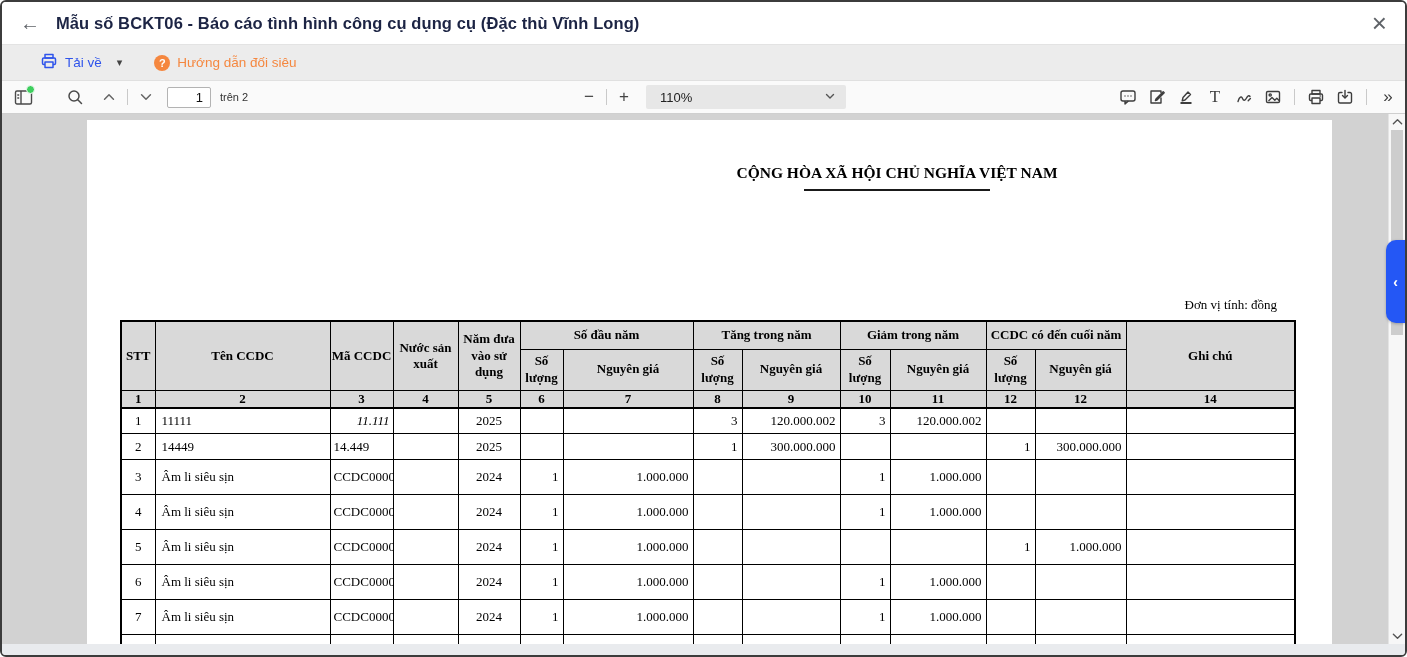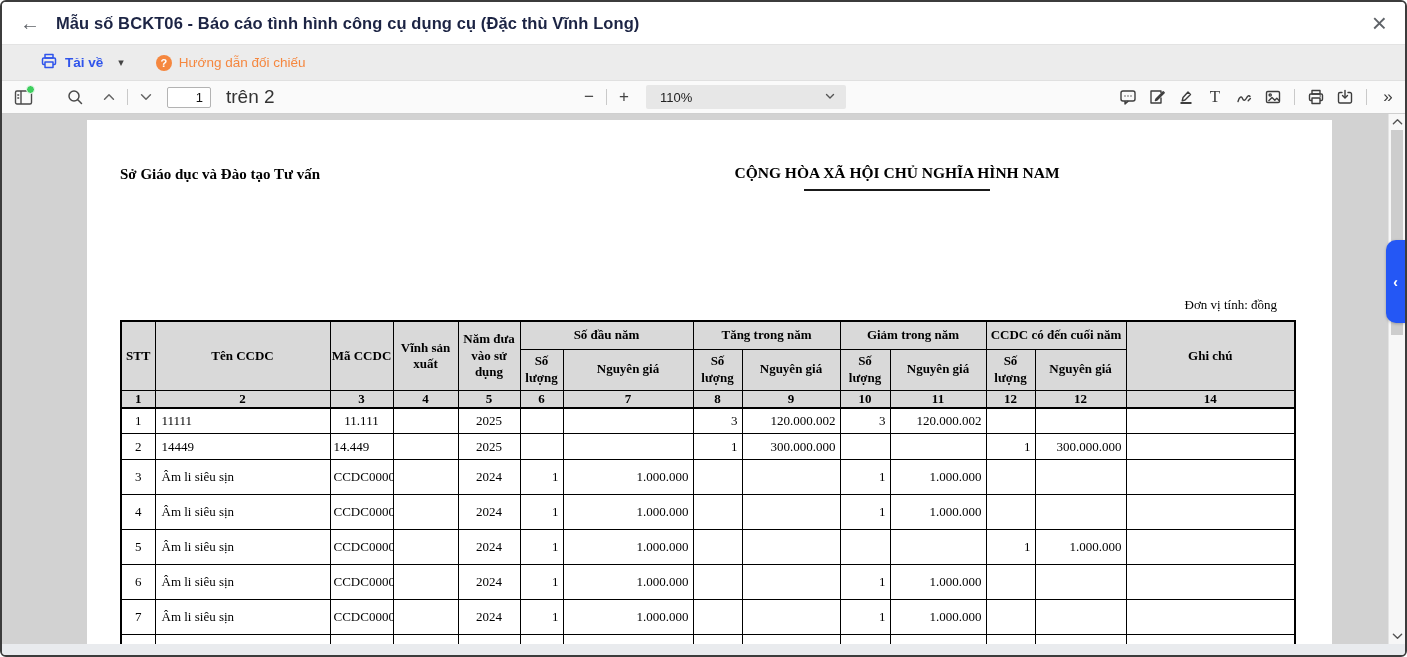--- a/index.html
+++ b/index.html
@@ -12,41 +12,41 @@
   
   .titlebar { height:42px; display:flex; align-items:center; padding:0 18px; gap:16px; background:#fff; }
   .back-arrow { font-size:20px; color:#5f6368; line-height:1; cursor:pointer; }
   .win-title { font-size:16.5px; font-weight:600; color:#1c2444; letter-spacing:.1px; }
   .close-x { margin-left:auto; font-size:26px; color:#5f6368; line-height:1; cursor:pointer; font-weight:300; }
 
   
   .actionbar { height:36px; background:#ececec; border-top:1px solid #e3e3e3;
                display:flex; align-items:stretch; padding-left:26px; }
   .abtn { display:flex; align-items:center; gap:7px; padding:0 12px; font-size:13.5px; cursor:pointer; }
-  .abtn.download { color:#2f54eb; font-weight:700; }
+  .abtn.download { color:#2f54eb; font-weight:400; }
   .abtn .caret { font-size:11px; color:#444; margin-left:8px; }
   .abtn.refresh { background:#f6f6f6; color:#222; margin-left:16px; padding:0 16px; }
   .abtn.guide { color:#f5873f; margin-left:8px; }
   .q-circle { width:16px; height:16px; border-radius:50%; background:#f5873f; color:#fff;
               font-size:11px; font-weight:bold; display:flex; align-items:center; justify-content:center; }
 
   
   .pdfbar { height:34px; background:#fafafa; border-top:1px solid #e0e0e0; border-bottom:1px solid #cfcfcf;
             position:relative; display:flex; align-items:center; padding:0 6px; }
   .tgroup { display:flex; align-items:center; }
   .tbtn { width:26px; height:26px; display:flex; align-items:center; justify-content:center; cursor:pointer; border-radius:3px; }
   .tbtn svg { display:block; }
   .vdiv { width:1px; height:16px; background:#c9c9c9; margin:0 5px; }
   .sidebar-btn { position:relative; margin-left:2px; }
   .green-dot { position:absolute; top:1px; right:1px; width:9px; height:9px; border-radius:50%;
                background:#3ecf5e; border:1.5px solid #fafafa; }
   .search-btn { margin-left:26px; }
   .page-input { width:44px; height:21px; border:1px solid #b3b3b3; border-radius:2px; background:#fff;
                 text-align:right; padding:0 7px; font-size:13px; color:#111; margin-left:8px; }
-  .page-total { font-size:19px; color:#333; margin-left:15px; }
+  .page-total { font-size:11px; color:#333; margin-left:9px; }
   .centerctrl { position:absolute; left:575px; top:0; height:100%; display:flex; align-items:center; }
   .zoombtn { font-size:17px; color:#444; width:24px; text-align:center; cursor:pointer; }
   .zoom-dd { width:200px; height:24px; background:#e7e7e7; border-radius:2px; margin-left:10px;
              display:flex; align-items:center; padding:0 10px 0 14px; font-size:13px; color:#222; cursor:pointer; }
   .zoom-dd .dd-chev { margin-left:auto; }
   .right-icons { position:absolute; right:4px; top:0; height:100%; display:flex; align-items:center; gap:3px; }
   .icon-T { font-family:"Liberation Serif","DejaVu Serif",serif; font-size:17px; color:#3d3d3d; }
 
   
   .viewer { position:absolute; top:112px; left:0; right:0; bottom:0; background:#d2d2d2; overflow:hidden; }
@@ -102,21 +102,21 @@
           <rect x="5" y="2.5" width="8" height="3.5"></rect>
           <rect x="2.5" y="6" width="13" height="6.5" rx="1.2"></rect>
           <rect x="5" y="10" width="8" height="5.5" fill="#ececec"></rect>
         </svg>
       </span>
       <span>Tải về</span>
       <span class="caret">▾</span>
     </div>
     <div class="abtn guide">
       <span class="q-circle">?</span>
-      <span>Hướng dẫn đối chiếu</span>
+      <span>Hướng dẫn đối siêu</span>
     </div>
   </div>
 
   <div class="pdfbar">
     <div class="tgroup">
       <div class="tbtn sidebar-btn">
         <svg width="19" height="17" viewBox="0 0 19 17" fill="none" stroke="#4a4a4a" stroke-width="1.4">
           <rect x="1.5" y="2" width="16" height="13" rx="1.5"></rect>
           <line x1="7" y1="2" x2="7" y2="15"></line>
           <line x1="3.3" y1="6" x2="5.2" y2="6"></line>
@@ -215,25 +215,24 @@
       </div>
       <div class="vdiv"></div>
       <div class="tbtn" style="font-size:17px;color:#3d3d3d">»</div>
     </div>
   </div>
 
   <div class="viewer">
     <div class="page">
 
       <div class="org-block">
-        <div>Sở Giáo dục và Đào tạo Tư vấn</div>
       </div>
 
       <div class="nation-block">
-        <div class="nation-l1">CỘNG HÒA XÃ HỘI CHỦ NGHĨA HÌNH NAM</div>
+        <div class="nation-l1">CỘNG HÒA XÃ HỘI CHỦ NGHĨA VIỆT NAM</div>
         <div class="nation-rule"></div>
       </div>
 
       <div class="unit-note">Đơn vị tính: đồng</div>
 
       <table class="dtable">
         <colgroup>
           <col style="width:34px">
             <col style="width:175px">
             <col style="width:63px">
@@ -247,21 +246,21 @@
             <col style="width:96px">
             <col style="width:49px">
           <col style="width:91px">
             <col style="width:169px">
         </colgroup>
         <thead>
           <tr class="group-row">
             <th rowspan="2">STT</th>
             <th rowspan="2">Tên CCDC</th>
             <th rowspan="2" style="white-space:normal">Mã CCDC</th>
-            <th rowspan="2" style="white-space:normal">Vĩnh sản xuất</th>
+            <th rowspan="2" style="white-space:normal">Nước sản xuất</th>
             <th rowspan="2" style="white-space:normal">Năm đưa vào sử dụng</th>
             <th colspan="2">Số đầu năm</th>
             <th colspan="2">Tăng trong năm</th>
             <th colspan="2">Giảm trong năm</th>
             <th colspan="2">CCDC có đến cuối năm</th>
             <th rowspan="2">Ghi chú</th>
           </tr>
           <tr class="sub-row">
             <th>Số lượng</th>
             <th>Nguyên giá</th>
@@ -286,21 +285,21 @@
               <td>11</td>
               <td>12</td>
               <td>12</td>
               <td>14</td>
             </tr>
         </thead>
         <tbody>
             <tr style="height: 26px;">
               <td style="text-align: center;">1</td>
               <td style="text-align: left; padding-left: 6px;">11111</td>
-              <td style="text-align: center;">11.111</td>
+              <td style="text-align: right; font-style: italic;">11.111</td>
               <td style="text-align: left;"></td>
               <td style="text-align: center;">2025</td>
               <td style="text-align: right; padding-right: 4px;"></td>
               <td style="text-align: right; padding-right: 4px;"></td>
               <td style="text-align: right; padding-right: 4px;">3</td>
               <td style="text-align: right; padding-right: 4px;">120.000.002</td>
               <td style="text-align: right; padding-right: 4px;">3</td>
               <td style="text-align: right; padding-right: 4px;">120.000.002</td>
               <td style="text-align: right; padding-right: 4px;"></td>
               <td style="text-align: right; padding-right: 4px;"></td>

